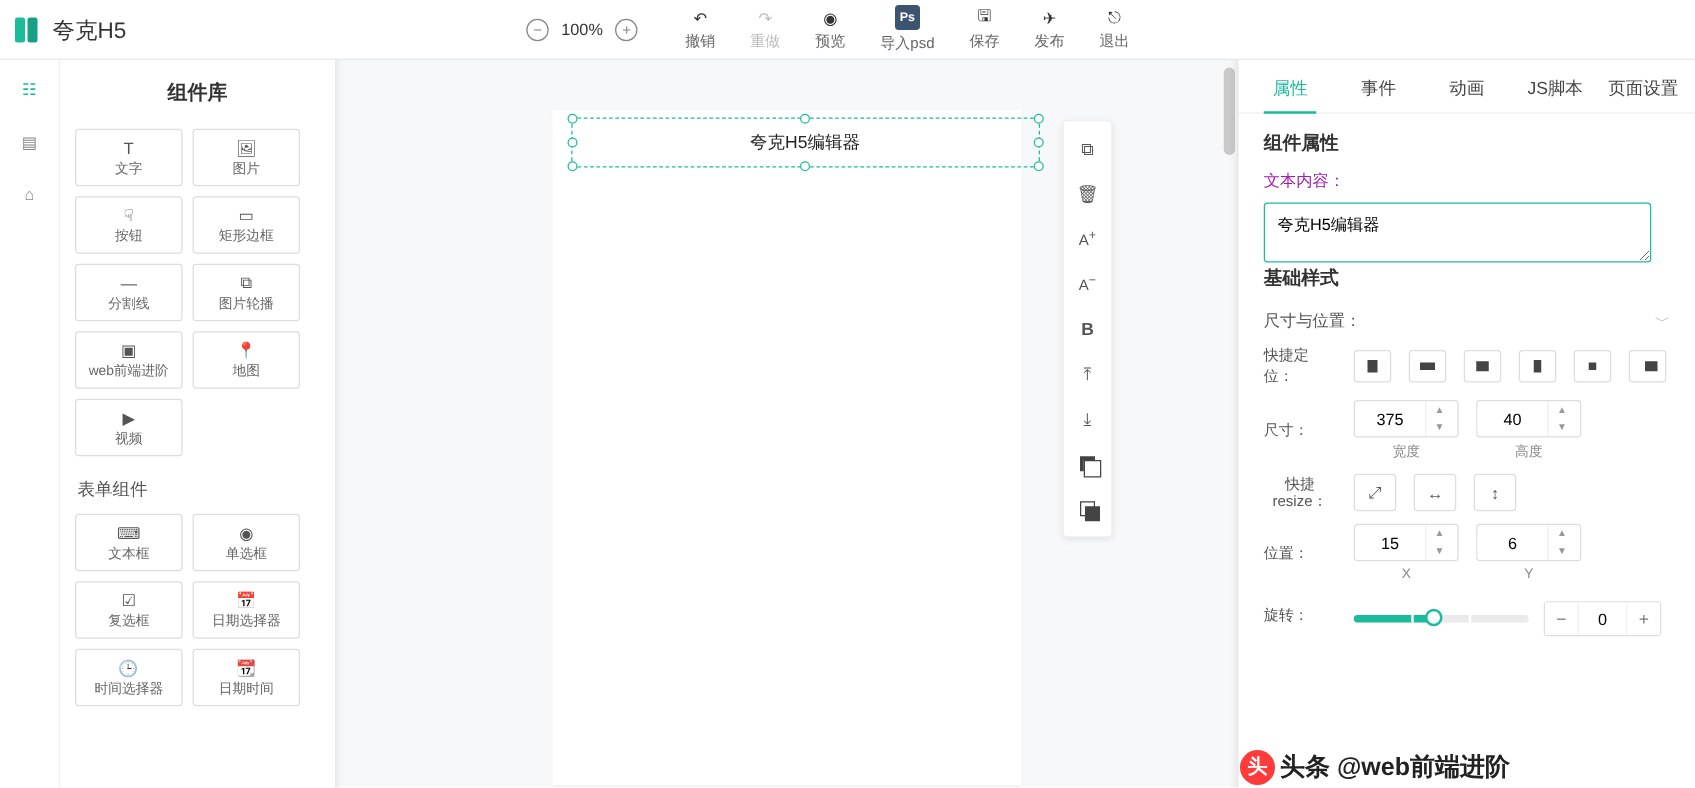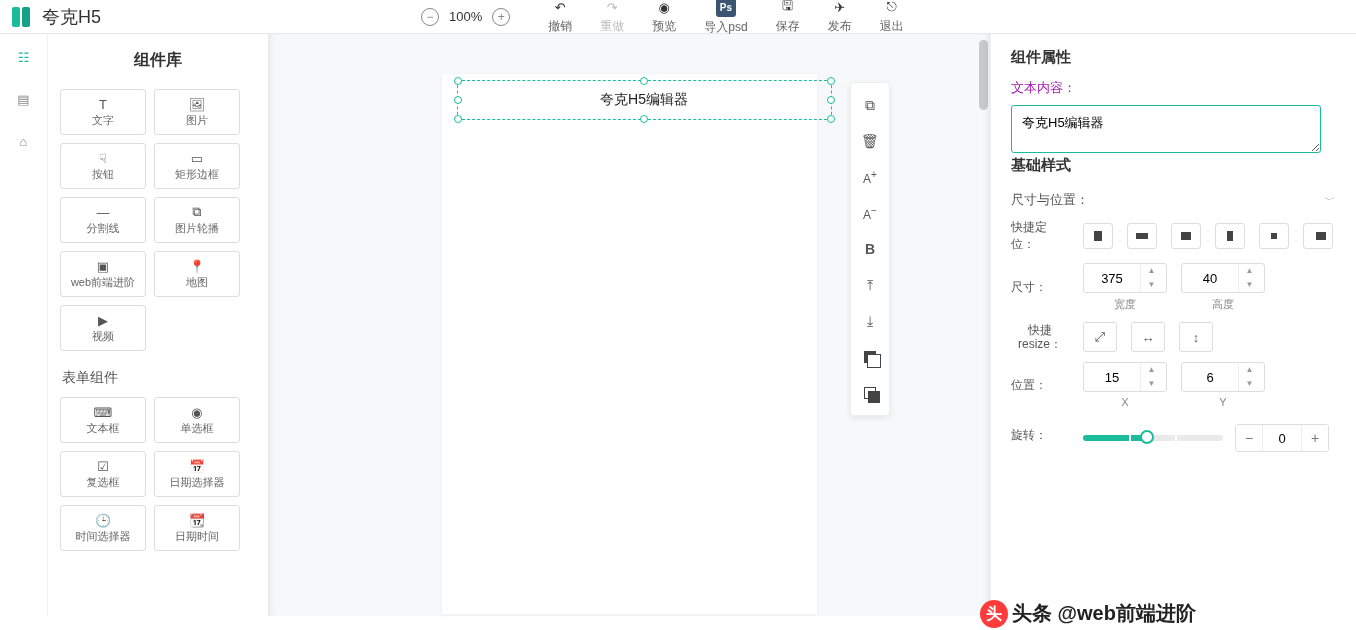--- a/index.html
+++ b/index.html
@@ -1,19 +1,19 @@
 <!DOCTYPE html>
 <html><head>
 <meta charset="utf-8">
 <style>
 * { margin: 0; padding: 0; box-sizing: border-box; }
 body { font-family: "Microsoft YaHei", "PingFang SC", sans-serif; font-size: 13px; color: #333; background: #fff; width: 1356px; height: 630px; overflow: hidden; position: relative; }
 
 
-.header { height: 34px; border-bottom: 1px solid #e8e8e8; display: flex; align-items: center; padding: 0 12px; }
+.header { height: 48px; border-bottom: 1px solid #e8e8e8; display: flex; align-items: center; padding: 0 12px; }
 .logo { width: 20px; height: 20px; display: flex; gap: 2px; }
 .logo-bar { width: 8px; height: 20px; border-radius: 2px; }
 .logo-bar.a { background: #1abc9c; }
 .logo-bar.b { background: #16a085; }
 .app-title { margin-left: 10px; font-size: 18px; font-weight: 500; color: #333; }
 .toolbar { display: flex; align-items: center; margin-left: 320px; gap: 28px; }
 .zoom-group { display: flex; align-items: center; gap: 10px; margin-right: 10px; }
 .zoom-btn { width: 18px; height: 18px; border: 1.5px solid #888; border-radius: 50%; display: flex; align-items: center; justify-content: center; font-size: 12px; color: #888; cursor: pointer; }
 .tb-item { display: flex; flex-direction: column; align-items: center; cursor: pointer; gap: 2px; }
 .tb-icon { width: 18px; height: 18px; display: flex; align-items: center; justify-content: center; }
@@ -89,21 +89,21 @@
 .slider-wrap { display:flex; align-items:center; gap:12px; margin-top:6px;}
 .slider { flex:0 0 140px; height:6px; background:#eaeaea; border-radius:3px; position:relative;}
 .slider .fill{position:absolute;left:0;top:0;bottom:0;width:46%;background:#1abc9c;border-radius:3px;}
 .slider .knob{position:absolute;left:46%;top:-5px;width:14px;height:14px;border:2px solid #1abc9c;background:#fff;border-radius:50%;margin-left:-7px;}
 .slider .mark{position:absolute;top:0;bottom:0;width:2px;background:#fff;}
 .step-ctrl { display:flex; border:1px solid #ddd; border-radius:3px; height:28px; }
 .step-ctrl button{width:26px;border:none;background:#fff;cursor:pointer;font-size:14px;color:#777;}
 .step-ctrl input{width:40px;border:none;border-left:1px solid #eee;border-right:1px solid #eee;text-align:center;outline:none;font-size:13px;}
 
 
-.watermark { position:absolute; right:16px; bottom:2px; width:360px; text-align:left; font-size: 24px; font-weight:700; color:#222; pointer-events:none;}
+.watermark { position:absolute; right:4px; bottom:2px; width:360px; text-align:left; font-size: 24px; font-weight:700; color:#222; pointer-events:none;}
 .wm-logo { display:inline-block; width:28px; height:28px; background:#ff3b3b; border-radius:50%; color:#fff; font-size:16px; text-align:center; line-height:28px; vertical-align:middle; margin-right:4px;}
 .wm-small{font-size:20px;}
 </style>
 </head>
 <body>
 
 <div class="header">
   <div class="logo">
       <div class="logo-bar a"></div>
       <div class="logo-bar b"></div>
@@ -269,20 +269,27 @@
           <span class="overlap-front"></span>
         </div>
     </div>
 
     <div class="fake-scroll">
         <div class="fake-thumb"></div>
       </div>
   </div>
 
   <div class="rightpanel">
+    <div class="tabs">
+      <div class="tab active">属性</div>
+      <div class="tab">事件</div>
+      <div class="tab">动画</div>
+      <div class="tab">JS脚本</div>
+      <div class="tab">页面设置</div>
+    </div>
     <div class="panel-body">
       <div class="sec-title">组件属性</div>
       <div class="field-label">文本内容：</div>
       <textarea class="textarea" style="">夸克H5编辑器</textarea>
 
       <div class="sec-title" style="">基础样式</div>
 
       <div class="row-title">
         <span>尺寸与位置：</span>
         <span class="chev">﹀</span>

